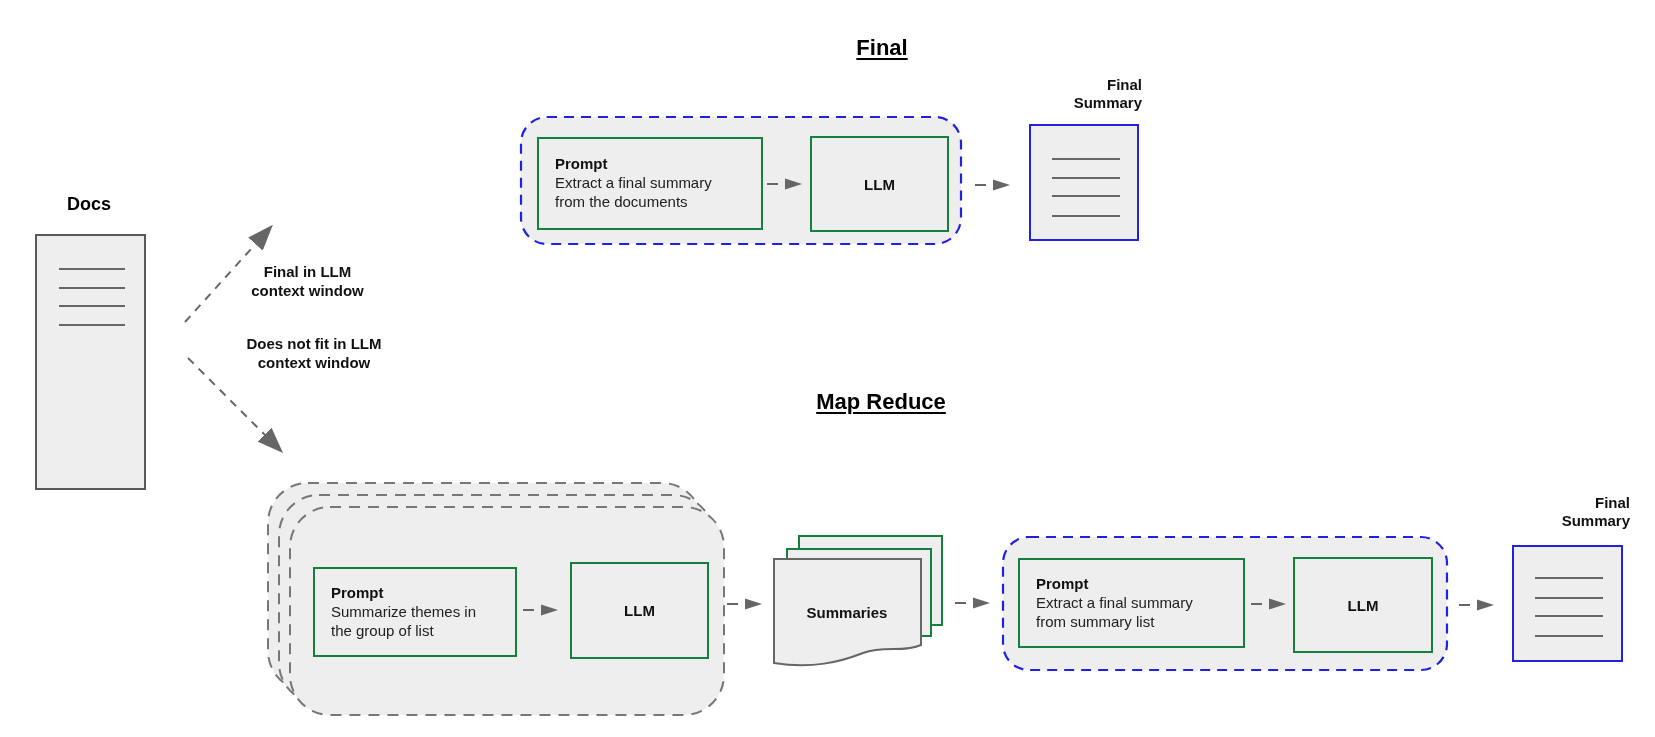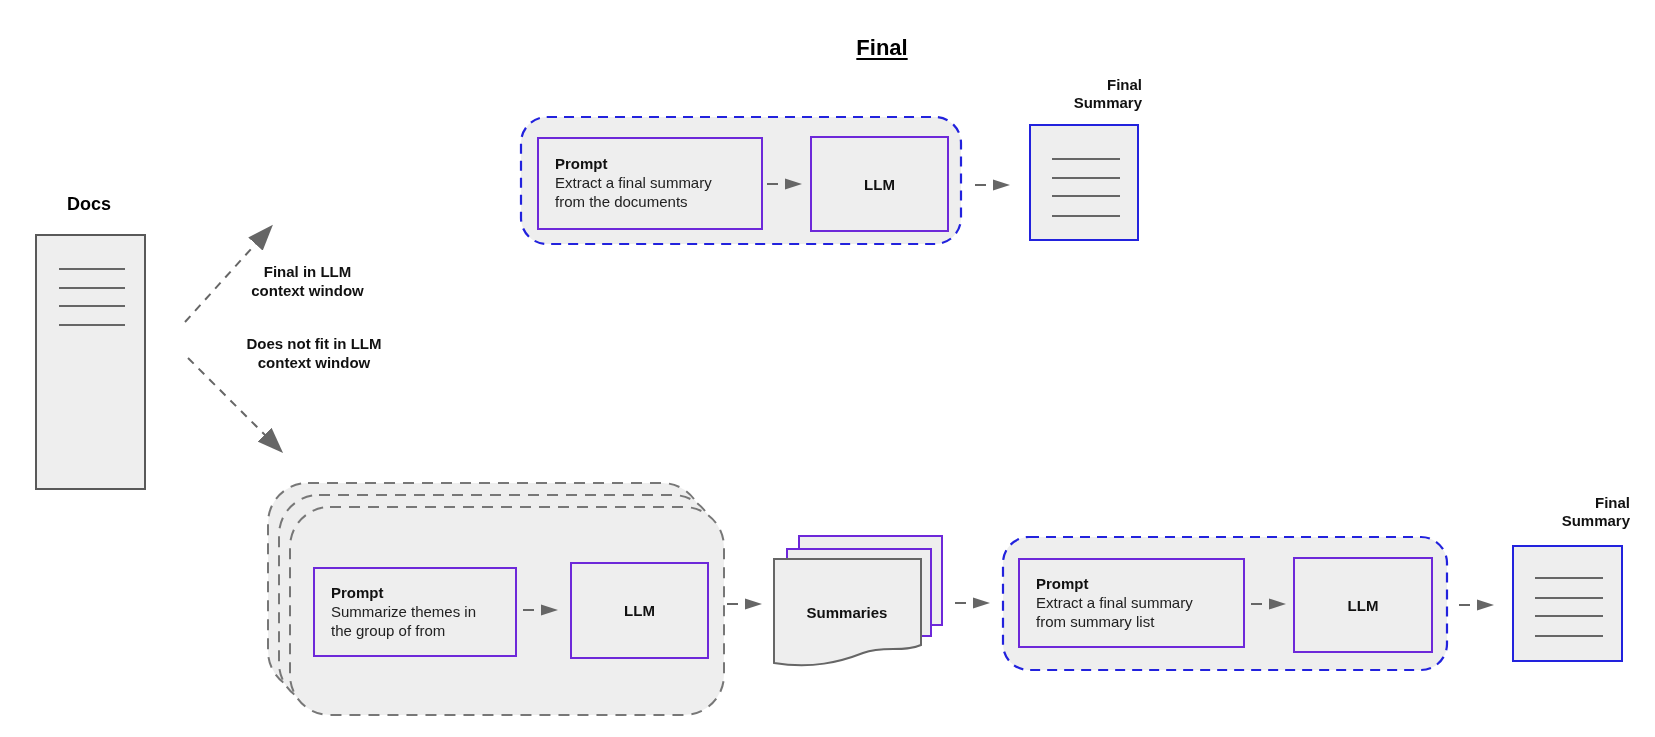--- a/index.html
+++ b/index.html
@@ -3,21 +3,21 @@
 <meta charset="utf-8">
 <style>
   html,body{margin:0;padding:0;background:#ffffff;}
   .canvas{
     position:relative;width:1655px;height:737px;background:#ffffff;
     font-family:"Liberation Sans",sans-serif;color:#111;overflow:hidden;
   }
   svg.layer{position:absolute;left:0;top:0;pointer-events:none;}
   
   .shape-box{
-    position:absolute;background:#eeeeee;border:2px solid #6d28d9;
+    position:absolute;background:#eeeeee;border:2px solid #15803d;
     box-sizing:border-box;
   }
   .prompt-box{padding:15px 16px;font-size:15px;line-height:19px;color:#212121;}
   .prompt-box .ph{font-weight:bold;color:#111;}
   .llm-box{display:flex;align-items:center;justify-content:center;
     font-weight:bold;font-size:15px;color:#111;}
   .doc-box{border-color:#2222dd;}
   .dline{position:absolute;height:2px;background:#666666;}
   
   .sec-title{
@@ -102,35 +102,36 @@
     <span>Final</span><br>
     <span>Summary</span>
   </div>
   <div class="shape-box doc-box" style="left:1029px;top:124px;width:110px;height:117px;">
     <div class="dline" style="left:21px;top:32px;width:68px;"></div>
     <div class="dline" style="left:21px;top:51px;width:68px;"></div>
     <div class="dline" style="left:21px;top:69px;width:68px;"></div>
     <div class="dline" style="left:21px;top:89px;width:68px;"></div>
   </div>
 
+  <div class="sec-title" style="left:781px;top:389px;width:200px;">Map Reduce</div>
 
   <svg class="layer" style="left:266px;top:481px;" width="438" height="212">
     <rect x="2" y="2" width="434" height="208" rx="40" fill="#eeeeee" stroke="#777777" stroke-width="2" stroke-dasharray="11 8"></rect>
   </svg>
   <svg class="layer" style="left:277px;top:493px;" width="438" height="212">
     <rect x="2" y="2" width="434" height="208" rx="40" fill="#eeeeee" stroke="#777777" stroke-width="2" stroke-dasharray="11 8"></rect>
   </svg>
   <svg class="layer" style="left:288px;top:505px;" width="438" height="212">
     <rect x="2" y="2" width="434" height="208" rx="40" fill="#eeeeee" stroke="#777777" stroke-width="2" stroke-dasharray="11 8"></rect>
   </svg>
 
   <div class="shape-box prompt-box" style="left:313px;top:567px;width:204px;height:90px;padding:14px 16px;">
     <span class="ph">Prompt</span><br>
     <span>Summarize themes in</span><br>
-    <span>the group of from</span>
+    <span>the group of list</span>
   </div>
 
   <svg class="flow" style="left:521px;top:602px;" width="40" height="16" viewBox="0 0 40 16">
     <line x1="2" y1="8" x2="13" y2="8"></line>
       <polygon points="20,2.5 37,8 20,13.5"></polygon>
   </svg>
 
   <div class="shape-box llm-box" style="left:570px;top:562px;width:139px;height:97px;">
     <span>LLM</span>
   </div>

